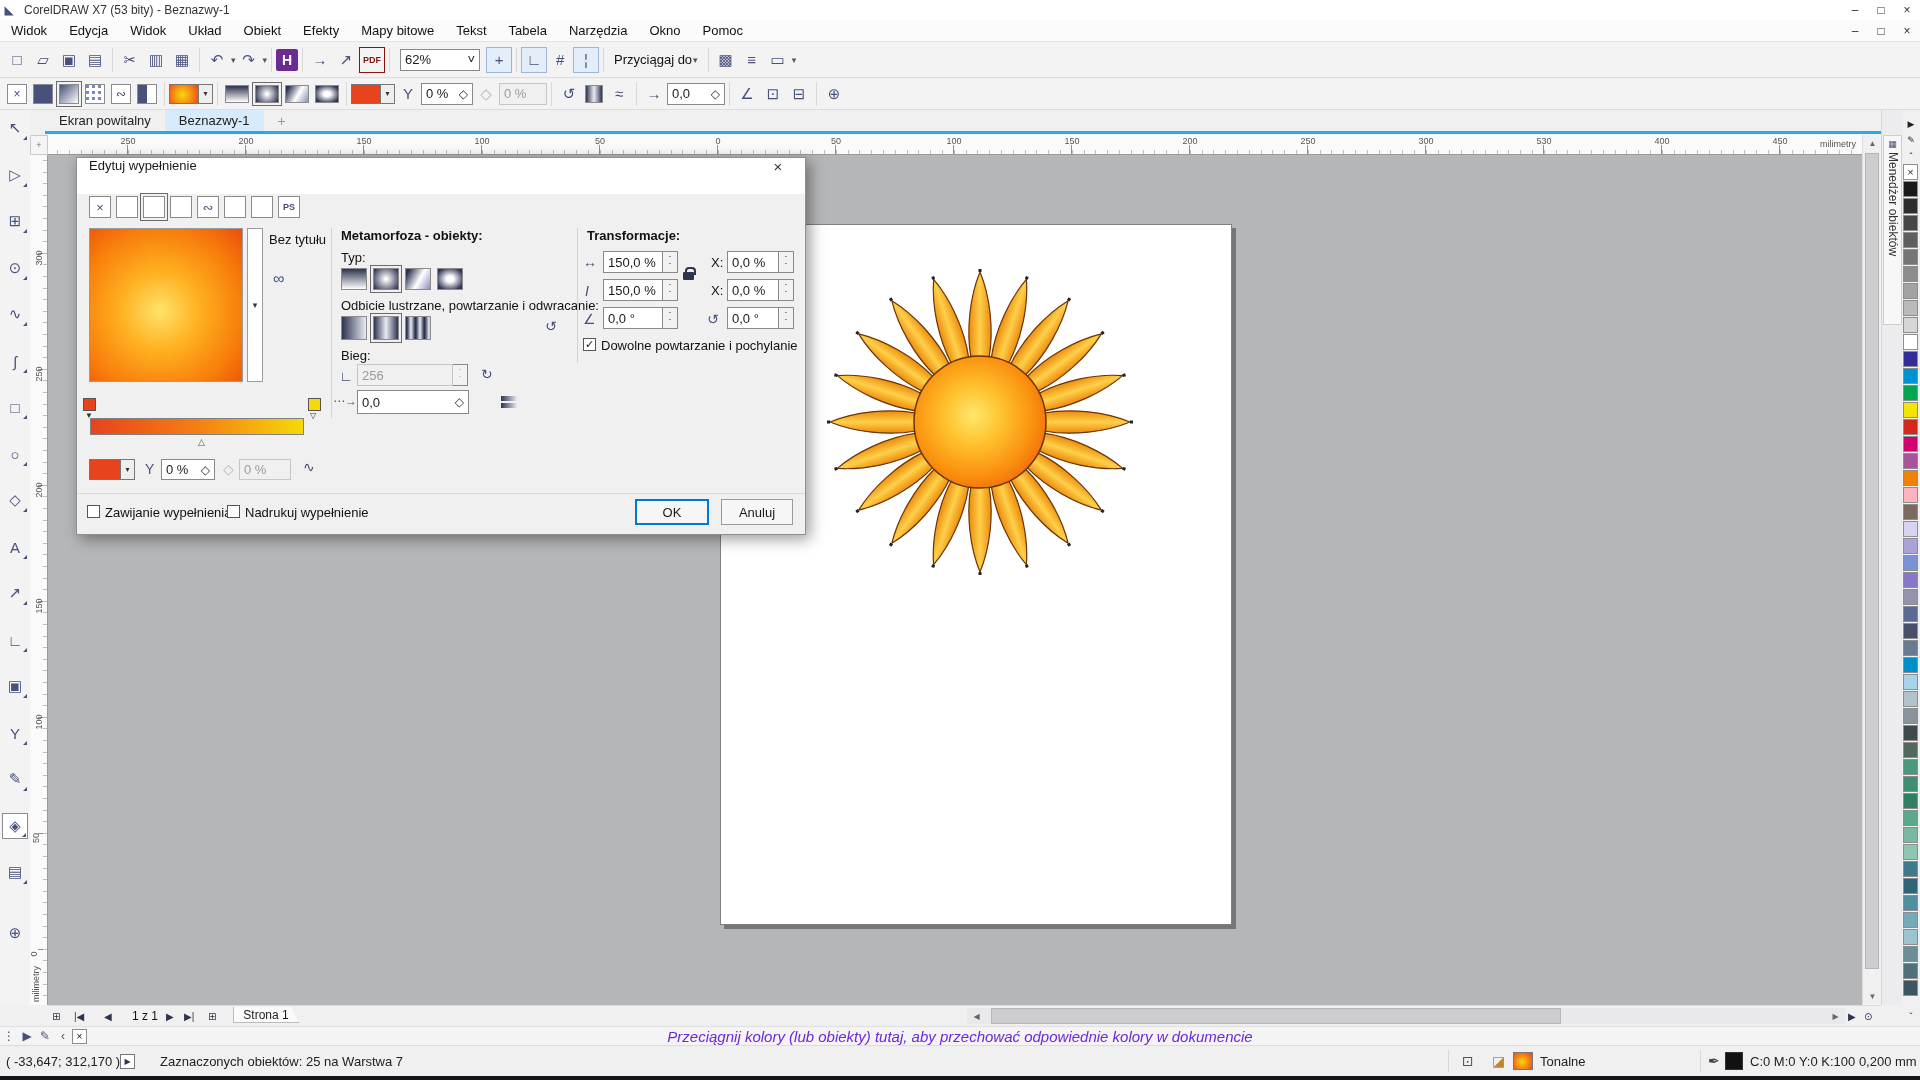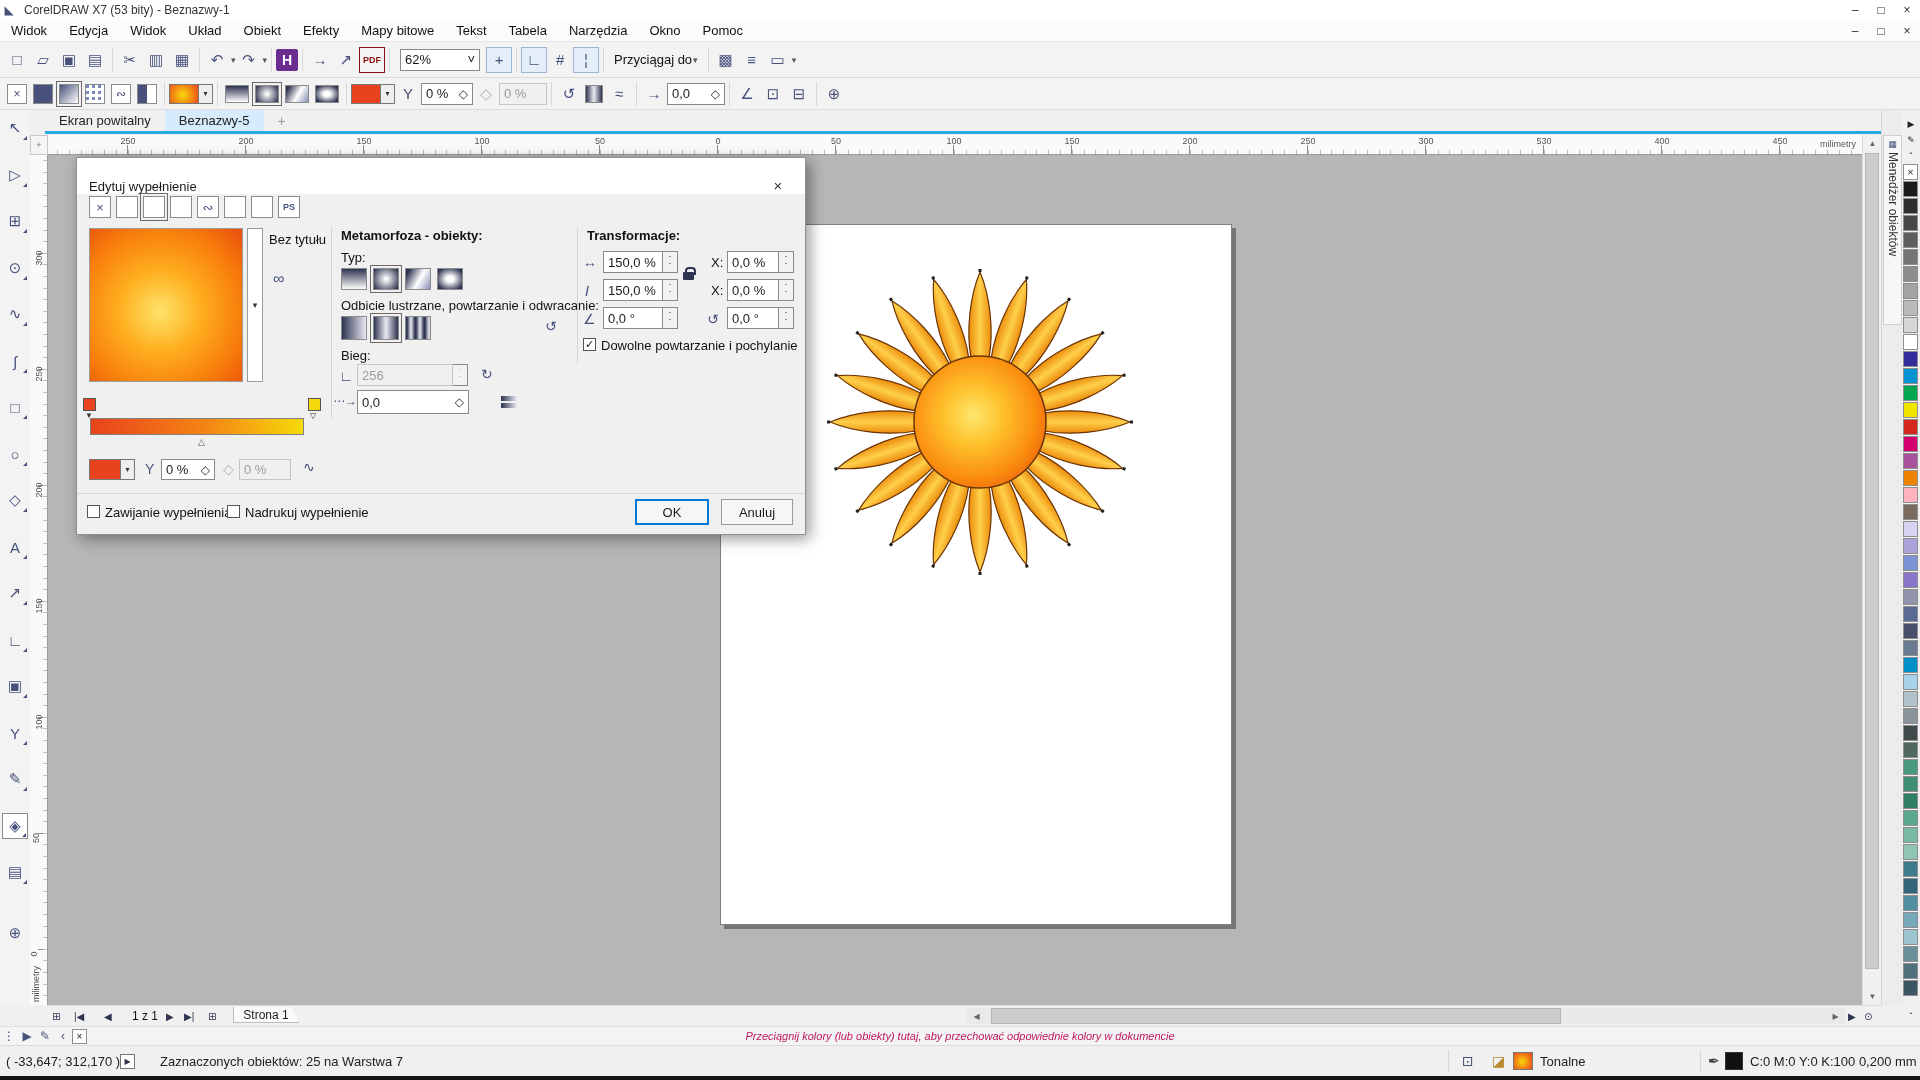--- a/index.html
+++ b/index.html
@@ -93,21 +93,21 @@
   .vnum{position:absolute;left:1px;transform:rotate(-90deg);font-size:9px;color:#555}
   #vunit{left:31px;top:1002px;font-size:9px;color:#555;transform:rotate(-90deg);transform-origin:left top}
   
   #canvas{left:48px;top:155px;width:1814px;height:850px;background:#b5b6b8;overflow:hidden}
   #page{position:absolute;left:672px;top:69px;width:512px;height:701px;background:#fff;
         border:1px solid #808080;box-shadow:4px 4px 0 rgba(0,0,0,.35)}
   #flower{position:absolute;left:767px;top:102px}
   
   #dialog{left:76px;top:157px;width:730px;height:378px;background:#f0f0f1;border:1px solid #8f8f8f;
           box-shadow:4px 4px 14px rgba(0,0,0,.4)}
-  #dlg-title{height:36px;background:#fff;display:flex;align-items:flex-end;padding:0 12px;font-size:13px}
+  #dlg-title{height:36px;background:#fff;display:flex;align-items:flex-start;padding:0 12px;font-size:13px}
   #dlg-title .x{margin-left:auto;width:30px;text-align:center;font-size:15px;color:#333}
   .dtile{position:absolute;top:38px;width:22px;height:22px;border:1px solid #8b8b8b;background:#fff;
          display:flex;align-items:center;justify-content:center;font-size:13px;color:#47517b}
   .dtile.sel{outline:1px solid #6b6b6b;outline-offset:2px}
   #preview{position:absolute;left:12px;top:70px;width:154px;height:154px;border:1px solid #9c9c9c;
            background:radial-gradient(circle at 46% 54%,#ffe36b,#ffb020 34%,#f77b0a 72%,#ea4d0e 100%)}
   #prevstrip{position:absolute;left:170px;top:70px;width:16px;height:154px;background:#fff;border:1px solid #9c9c9c;
              display:flex;align-items:center;justify-content:center;font-size:9px;color:#333}
   .dlabel{position:absolute;font-size:13px;color:#111}
   .dhead{font-weight:bold}
@@ -149,21 +149,21 @@
   
   #hscrollrow{left:48px;top:1005px;width:1833px;height:21px;background:#f0f0f1;border-top:1px solid #dcdcde}
   .navico{position:absolute;top:2px;height:16px;display:flex;align-items:center;color:#2e3450;font-size:10px}
   #pagetab{position:absolute;left:163px;top:1px;width:66px;height:16px;background:#fafafa;border:1px solid #bdbdbd;
            border-top:none;display:flex;align-items:center;justify-content:center;font-size:12px;
            clip-path:polygon(0 0,88% 0,100% 100%,0 100%);}
   #htrack{position:absolute;left:919px;top:2px;width:878px;height:16px;background:#e9e9eb}
   #hthumb{position:absolute;left:24px;top:0;width:570px;height:16px;background:#cdcdcf;border:1px solid #b5b5b7}
   #docpalrow{left:0;top:1026px;width:1920px;height:19px;background:#f4f4f5;border-top:1px solid #e0e0e2;
              display:flex;align-items:center}
-  #hint{position:absolute;left:50%;transform:translateX(-50%);font-style:italic;color:#be185d;font-size:11px}
+  #hint{position:absolute;left:50%;transform:translateX(-50%);font-style:italic;color:#6d28d9;font-size:15px}
   #statusbar{left:0;top:1045px;width:1920px;height:31px;background:#f0f0f1;border-top:1px solid #dcdcde}
   .st{position:absolute;top:8px;font-size:13px;color:#222}
   .stbox{position:absolute;border:1px solid #777;background:#fff;display:flex;align-items:center;justify-content:center}
   #tonalne-sw{left:1513px;top:6px;width:20px;height:18px;border:1px solid #777;
               background:radial-gradient(circle at 45% 55%,var(--stop-yellow),var(--gradient-mid) 50%,var(--stop-red))}
   #outline-sw{left:1725px;top:6px;width:18px;height:18px;background:#111;border:1px solid #333}
   #bottomedge{left:0;top:1076px;width:1920px;height:4px;background:#161618}
   .vdiv{position:absolute;top:4px;width:1px;height:22px;background:#d8d8da}
 </style>
 </head>
@@ -283,21 +283,21 @@
     <span class="sep"></span>
     <span class="ib">∠</span>
     <span class="ib">⊡</span>
     <span class="ib">⊟</span>
     <span class="sep"></span>
     <span class="ib">⊕</span>
   </div>
 
   <div id="tabbar" class="abs">
     <span class="tab">Ekran powitalny</span>
-    <span class="tab active">Beznazwy-5</span>
+    <span class="tab active">Beznazwy-1</span>
     <span class="tab" style="color:#9a9a9a;font-size:14px">+</span>
   </div>
   <div id="tabline" class="abs"></div>
 
   <div id="toolbox" class="abs">
       <div class="tool" style="top: 5px;">↖<span class="fl"></span></div>
       <div class="tool" style="top: 52px;">▷<span class="fl"></span></div>
       <div class="tool" style="top: 98px;">⊞<span class="fl"></span></div>
       <div class="tool" style="top: 145px;">⊙<span class="fl"></span></div>
       <div class="tool" style="top: 191px;">∿<span class="fl"></span></div>

